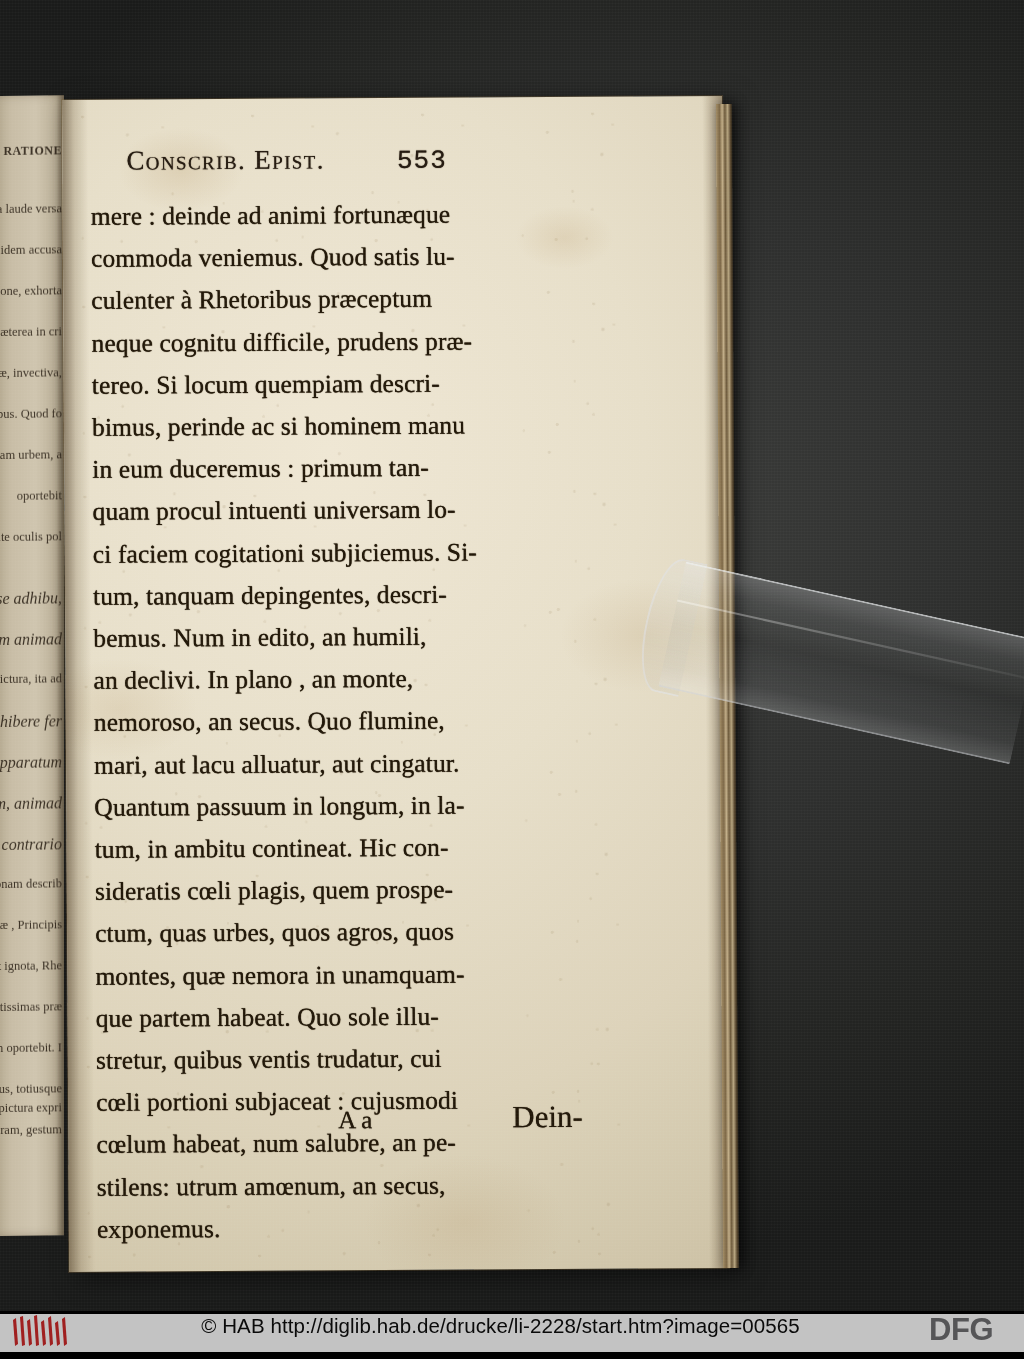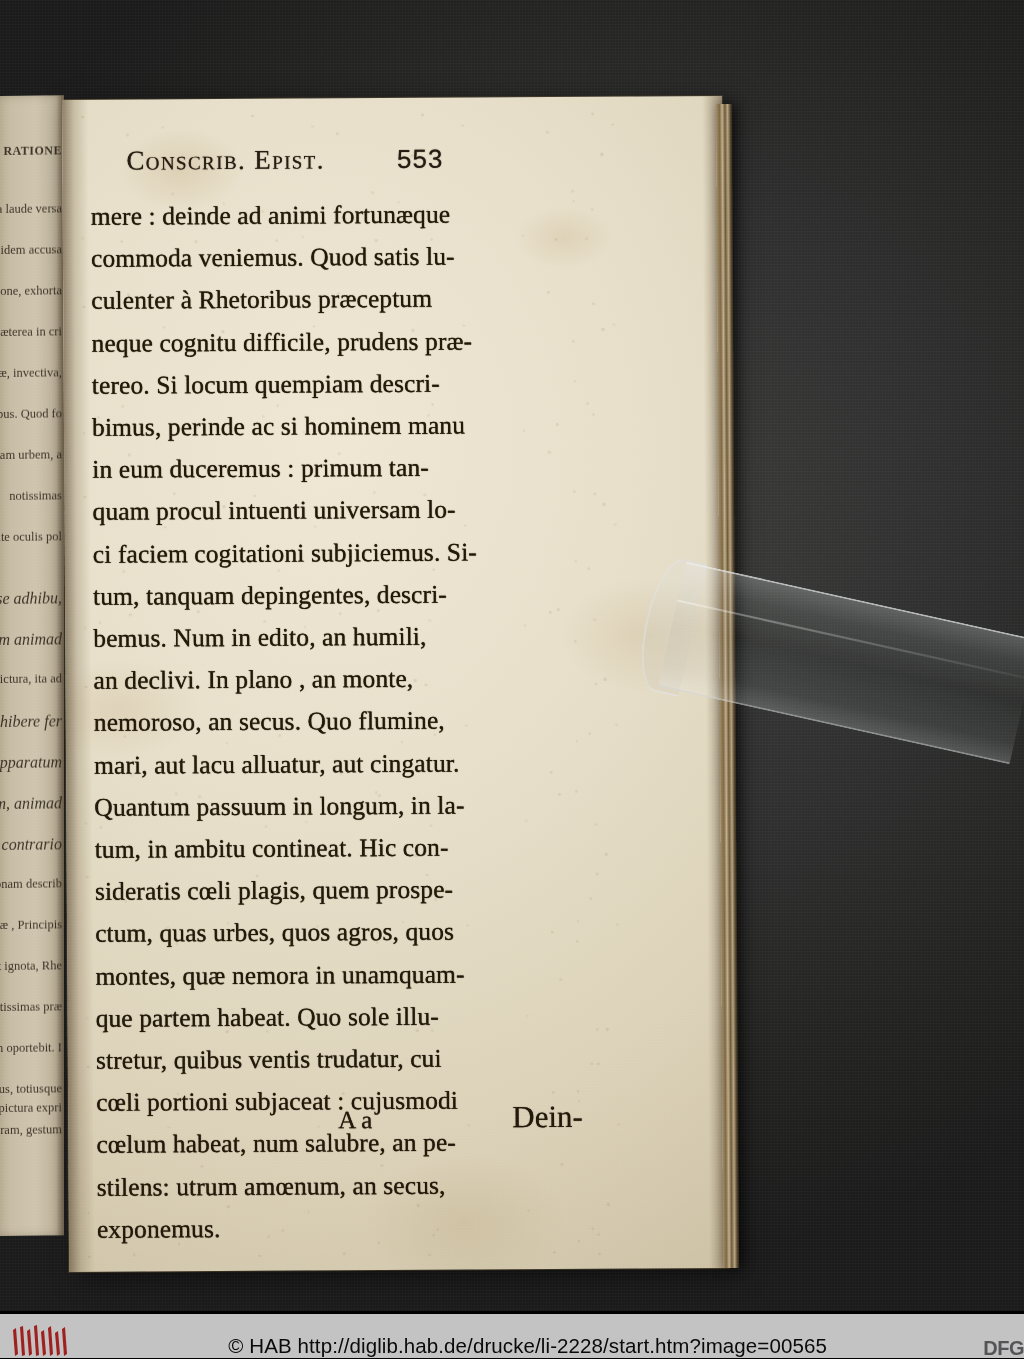--- a/index.html
+++ b/index.html
@@ -143,21 +143,21 @@
   }
   .runhead-title {
     font-family: "Liberation Serif", serif;
     font-variant: small-caps;
     font-size: 27px;
     letter-spacing: 1.4px;
     color: #241a10;
     text-shadow: 0 0 1.1px rgba(40,28,14,.85);
   }
   .runhead-folio {
-    font-family: Liberation Sans, sans-serif;
+    font-family: Liberation Mono, monospace;
     font-size: 26px;
     color: #241a10;
     margin-left: 72px;
     letter-spacing: 1px;
     text-shadow: 0 0 1.1px rgba(40,28,14,.85);
   }
 
   #textblock {
     position: absolute;
     left: 28px; top: 96px;
@@ -232,24 +232,24 @@
     position: absolute;
     left: 0; top: 30%;
     width: 100%; height: 2px;
     background: linear-gradient(90deg, rgba(255,255,255,.38), rgba(255,255,255,.05));
   }
 
   
   #footer {
     position: absolute;
     left: 0; top: 1311px;
-    width: 1024px; height: 47px;
+    width: 1024px; height: 41px;
     background: #c3c3c3;
     display: flex;
-    align-items: flex-end;
+    align-items: flex-start;
     justify-content: space-between;
     border-top: 3px solid #000;
     box-sizing: border-box;
   }
   #hab-logo {
     width: 62px; height: 34px;
     margin-left: 10px;
     display: block;
     flex: 0 0 auto;
   }
@@ -257,45 +257,45 @@
     flex: 1 1 auto;
     text-align: center;
     font-family: "Liberation Sans", sans-serif;
     font-size: 20.5px;
     color: #0a0a0a;
     letter-spacing: .1px;
     white-space: nowrap;
   }
   #dfg-logo {
     flex: 0 0 auto;
-    margin-right: 0;
+    margin-right: 31px;
     font-family: "Liberation Sans", sans-serif;
     font-weight: 700;
-    font-size: 20px;
+    font-size: 31px;
     letter-spacing: -0.5px;
     color: #555557;
     line-height: 1;
   }
 </style>
 </head>
 <body>
 
 <div id="scan">
 
   <div id="verso">
     <div id="verso-fragments">
         <div class="vsnip vhead" style="top: 48px;">RATIONE</div>
         <div class="vsnip vbody" style="top: 106px;">anda laude versa</div>
         <div class="vsnip vbody" style="top: 147px;">od idem accusa</div>
         <div class="vsnip vbody" style="top: 188px;">tione, exhorta</div>
         <div class="vsnip vbody" style="top: 229px;">Præterea in cri</div>
         <div class="vsnip vbody" style="top: 270px;">næ, invectiva,</div>
         <div class="vsnip vbody" style="top: 311px;">bus.  Quod fo</div>
         <div class="vsnip vbody" style="top: 352px;">liam urbem, a</div>
-        <div class="vsnip vbody" style="top: 393px;">notissimas</div>
+        <div class="vsnip vbody" style="top: 393px;">oportebit</div>
         <div class="vsnip vbody" style="top: 434px;">ate oculis pol</div>
         <div class="vsnip vital" style="top: 494px;">r se adhibu,</div>
         <div class="vsnip vital" style="top: 535px;">onem animad</div>
         <div class="vsnip vbody" style="top: 576px;">pictura, ita ad</div>
         <div class="vsnip vital" style="top: 617px;">et adhibere fer</div>
         <div class="vsnip vital" style="top: 658px;">borum apparatum</div>
         <div class="vsnip vital" style="top: 699px;">tatem, animad</div>
         <div class="vsnip vital" style="top: 740px;">paria, contrario</div>
         <div class="vsnip vbody" style="top: 781px;">rsonam describ</div>
         <div class="vsnip vbody" style="top: 822px;">ginæ , Principis</div>

